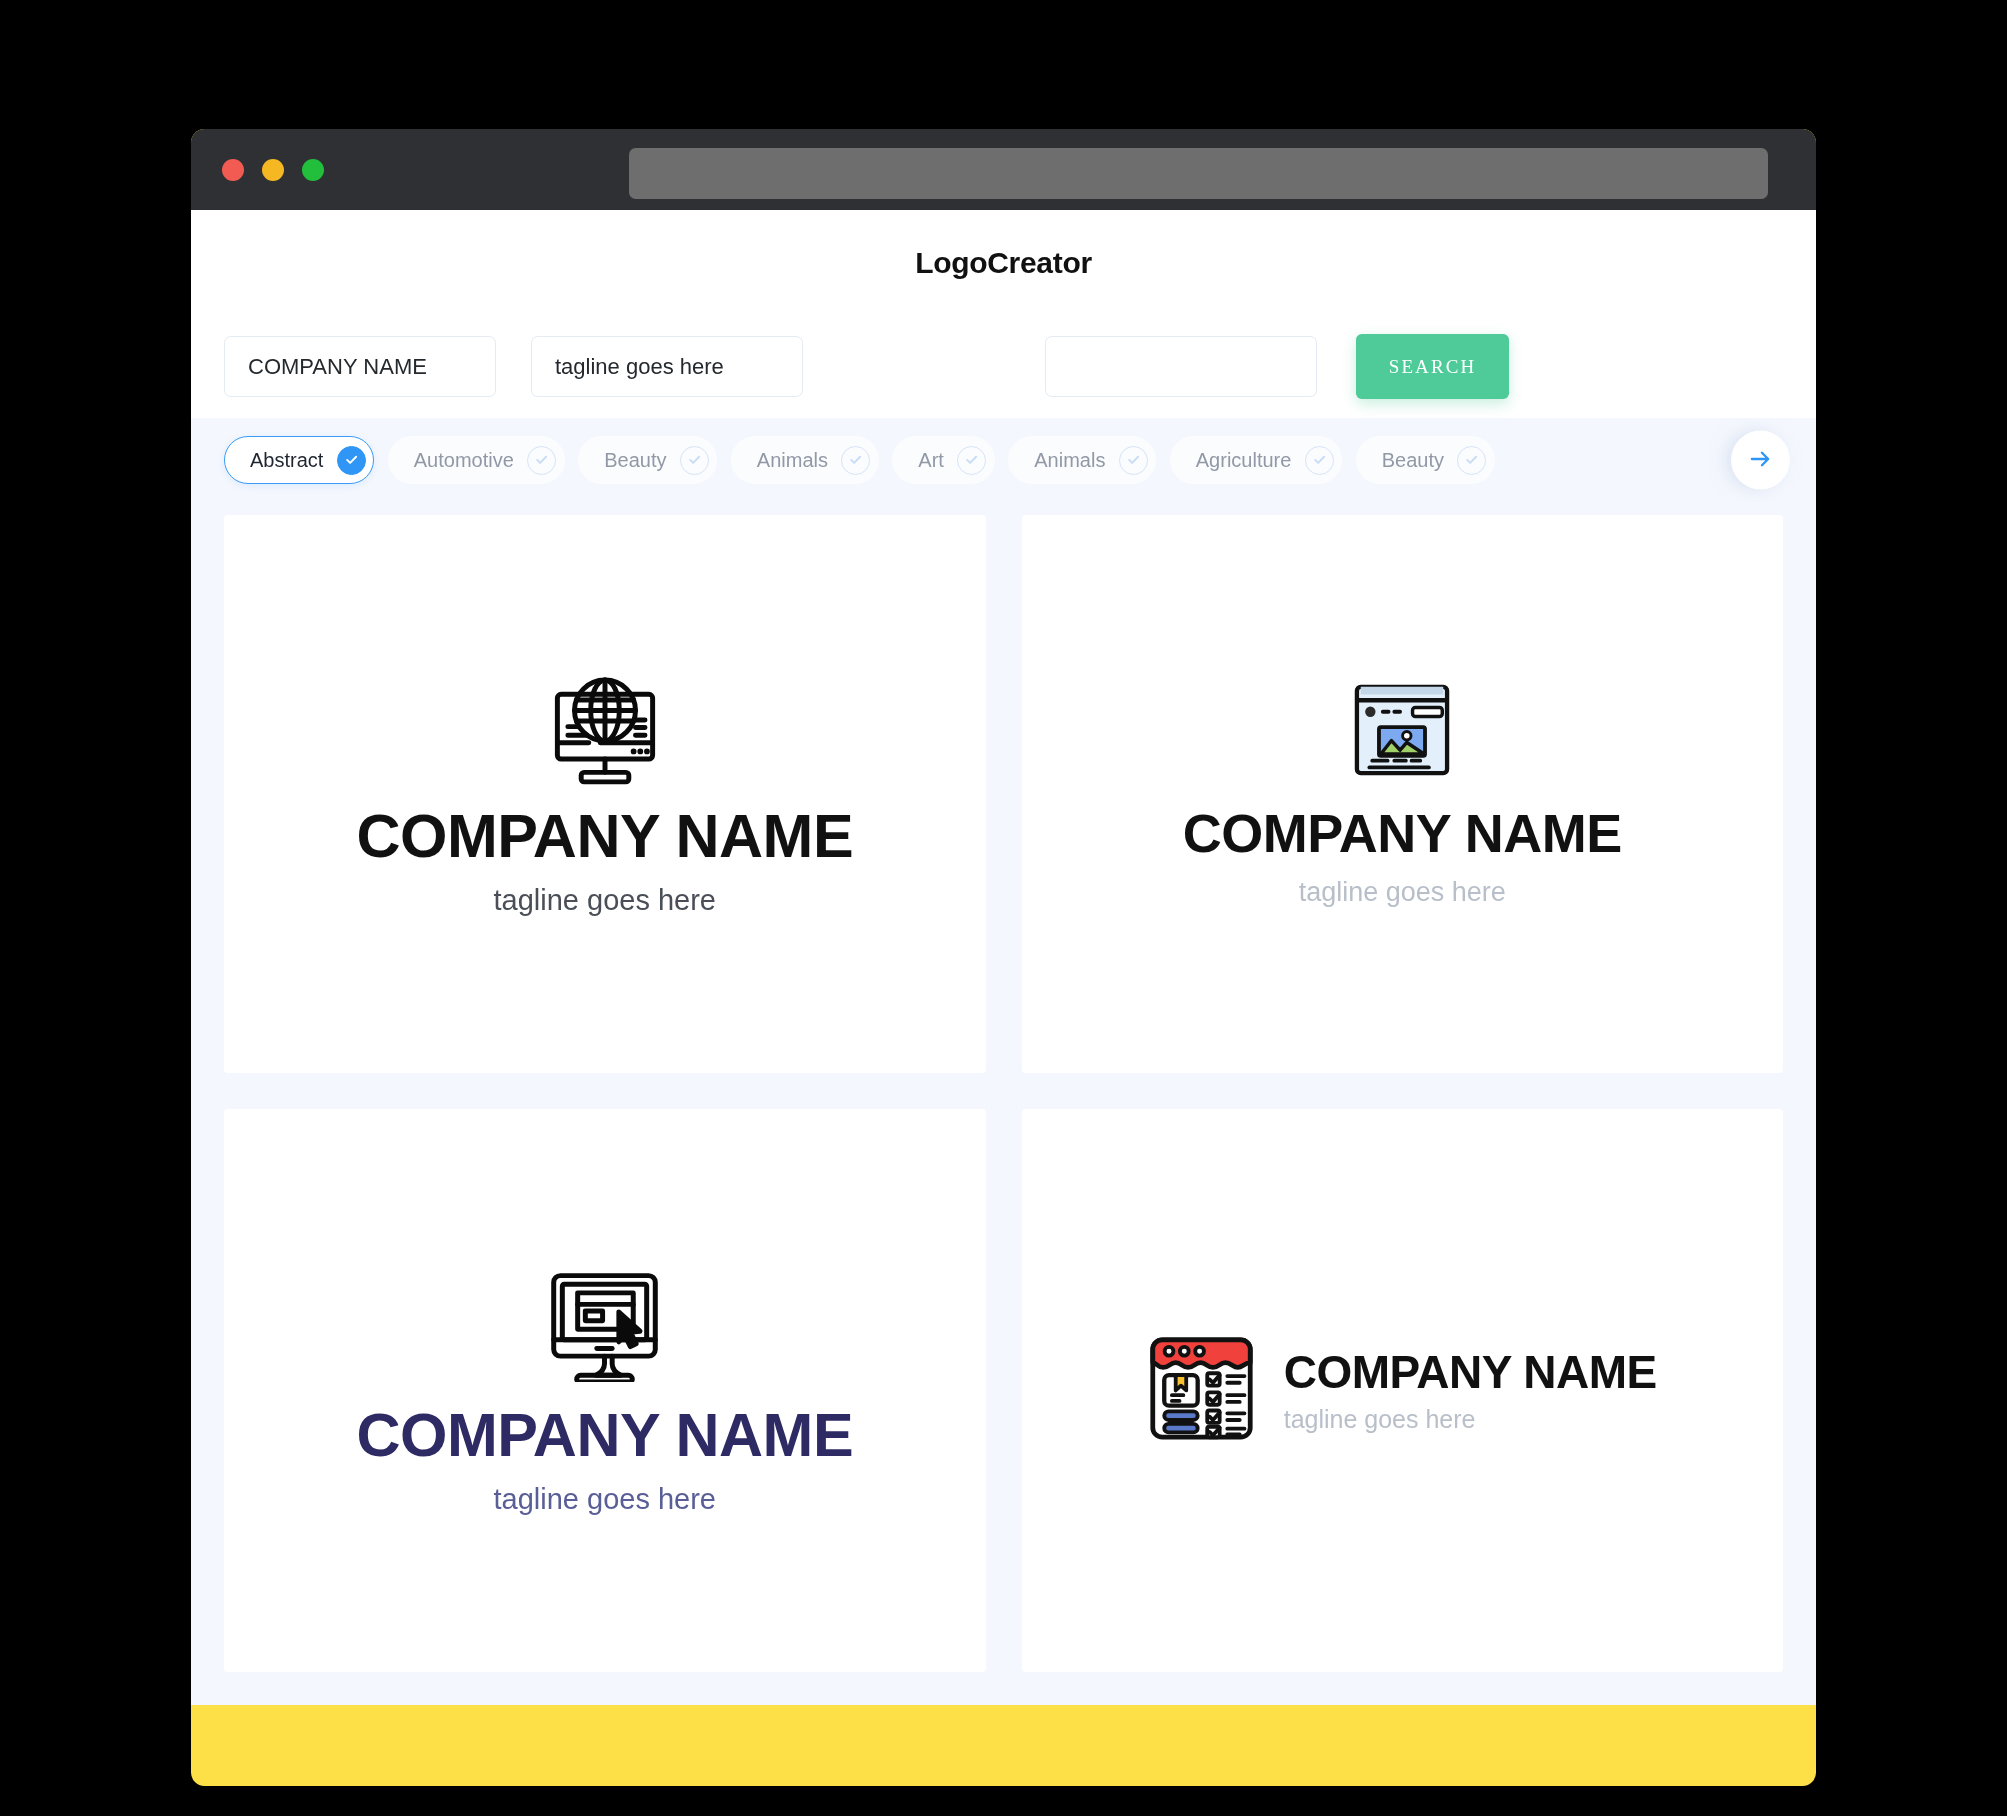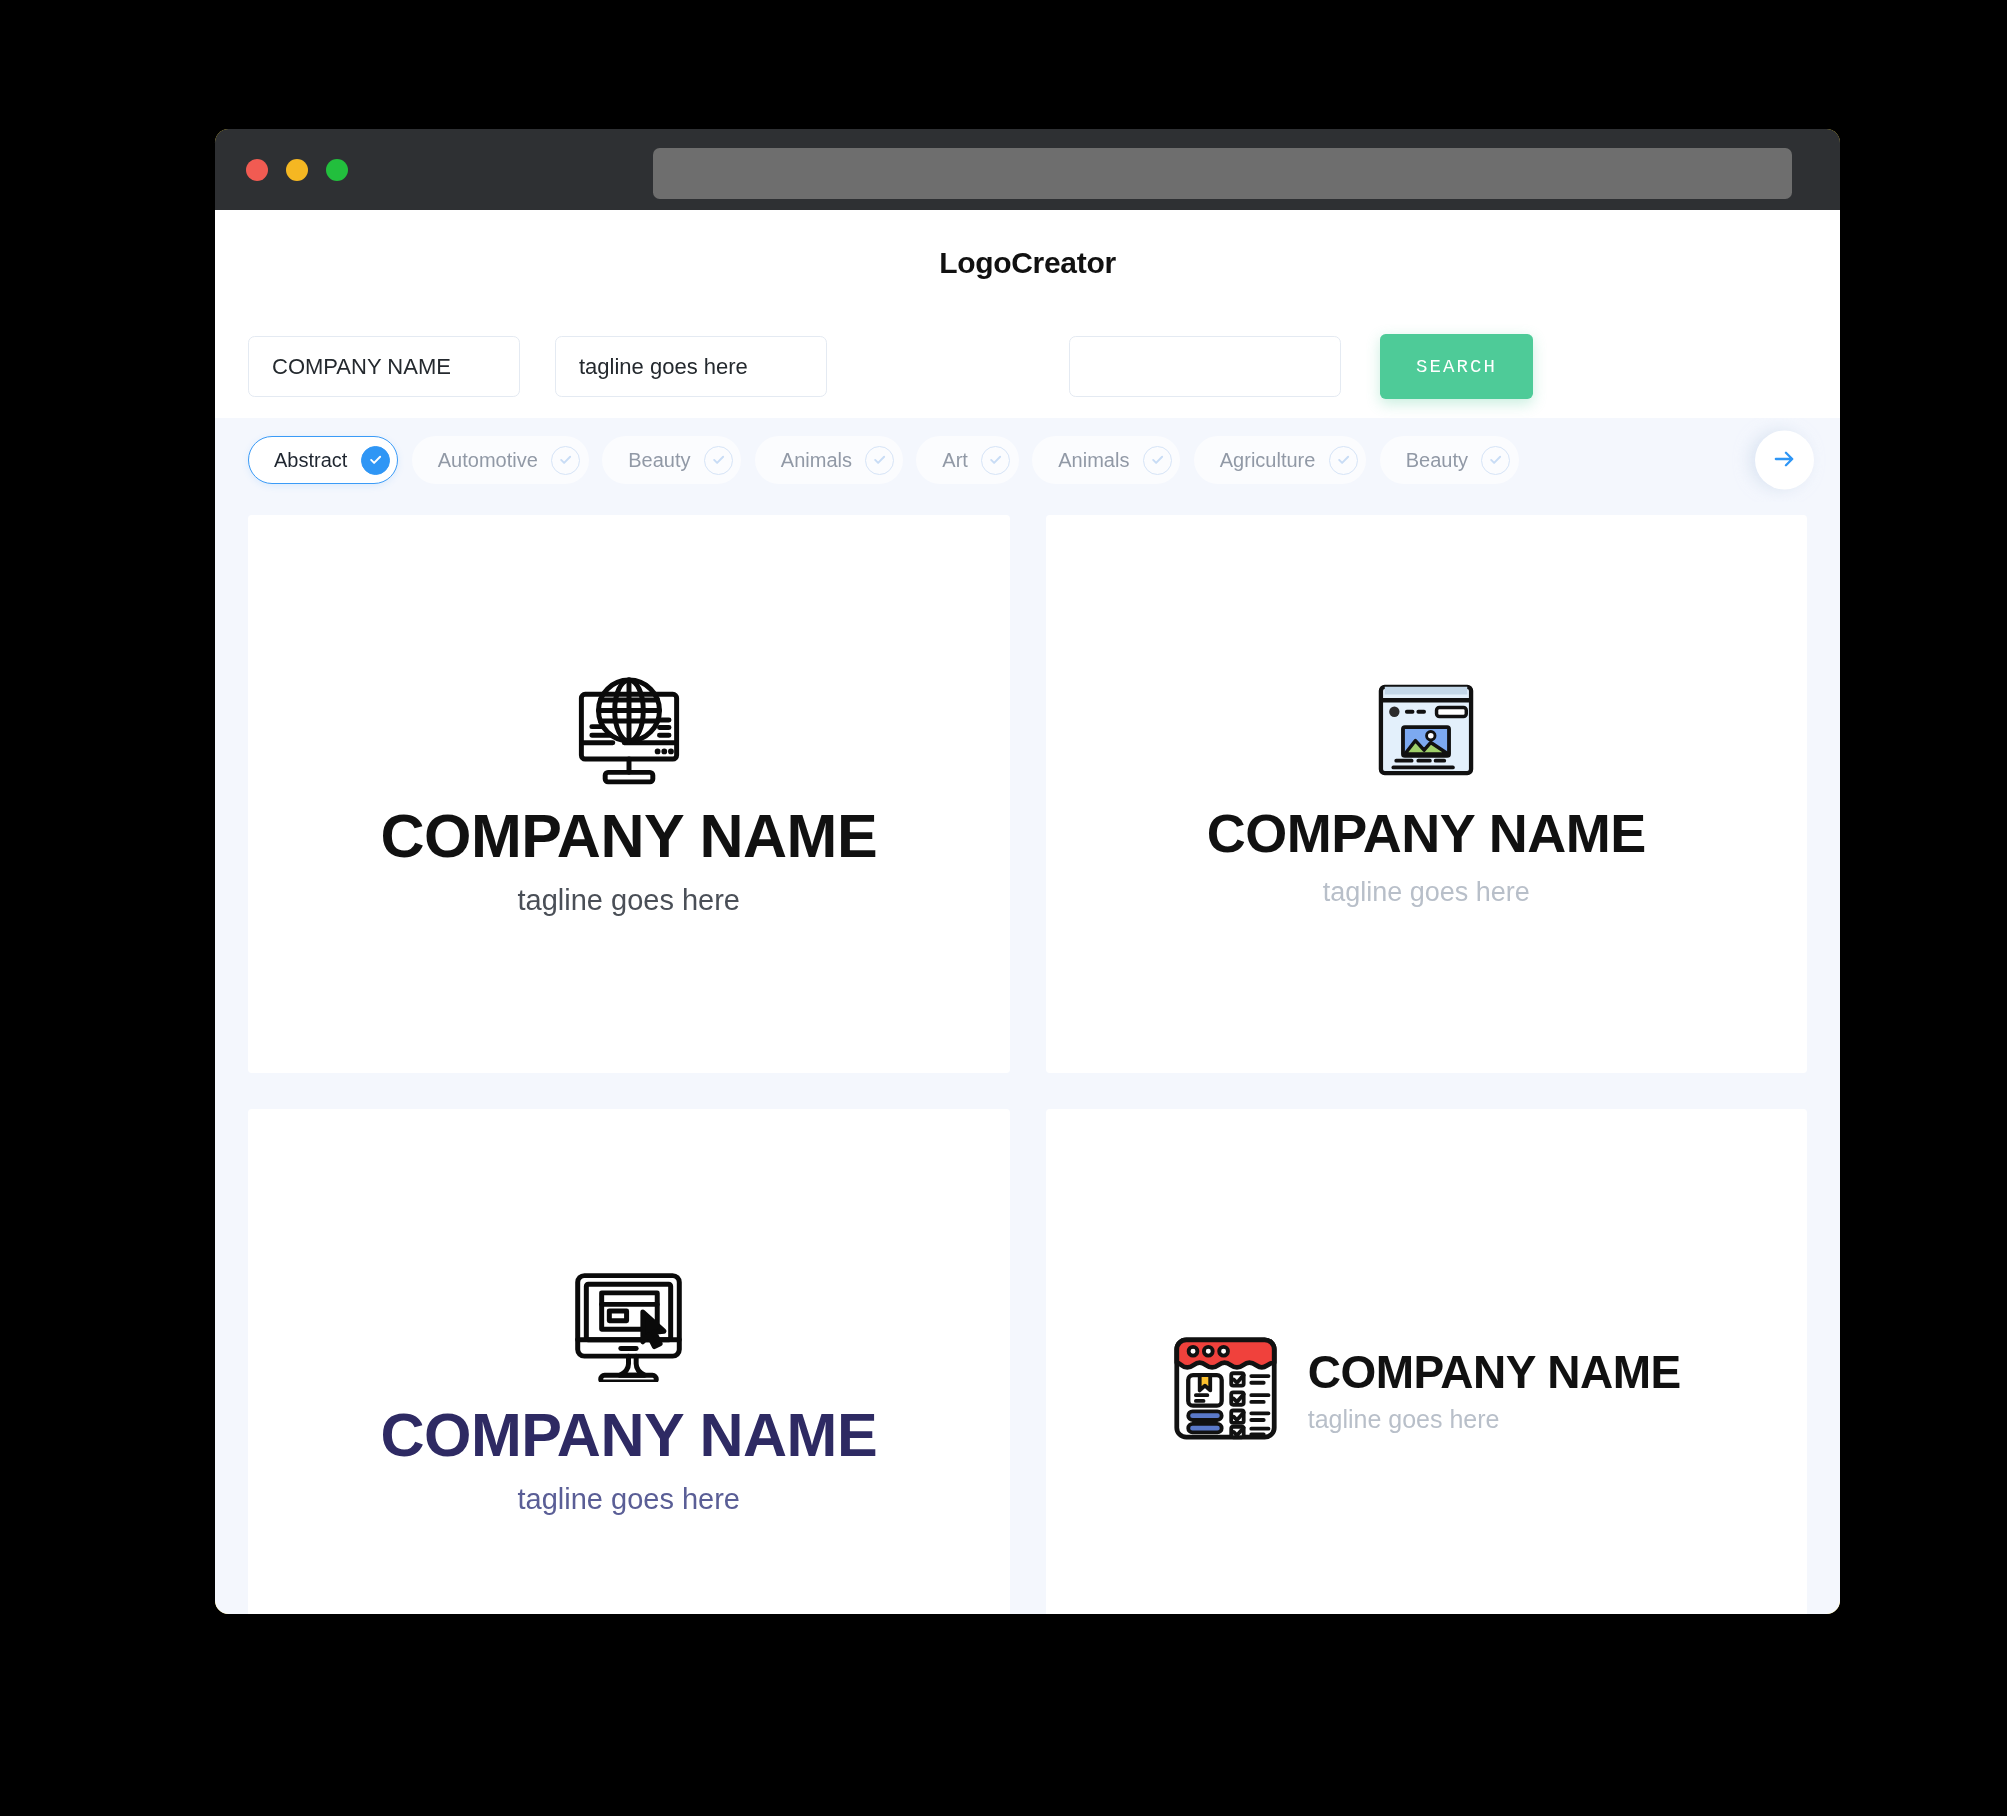--- a/index.html
+++ b/index.html
@@ -11,25 +11,24 @@
     font-family: "Liberation Sans", sans-serif;
     overflow: hidden;
   }
 
   
   .browser-window {
     position: absolute;
     left: 191px;
     top: 129px;
     width: 1625px;
-    height: 1485px;
+    height: 1657px;
     border-radius: 13.4px;
     overflow: hidden;
     background: #fde047;
-    margin-left: 24px;
   }
 
   .titlebar {
     height: 81px;
     background: #2e3033;
     display: flex;
     align-items: center;
     padding: 0 31px;
     position: relative;
   }
@@ -94,21 +93,21 @@
   .search-btn {
     margin-left: 39px;
     width: 153px;
     height: 65px;
     background: #4ecb98;
     color: #ffffff;
     border: none;
     border-radius: 5.7px;
     font-size: 19px;
     letter-spacing: 2.1px;
-    font-family: Liberation Mono, monospace;
+    font-family: Liberation Serif, serif;
     cursor: pointer;
     box-shadow: 0 4.8px 13.4px rgba(78,203,152,0.30);
   }
 
   
   .chips-row {
     background: #f4f7fd;
     height: 84px;
     display: flex;
     align-items: center;

